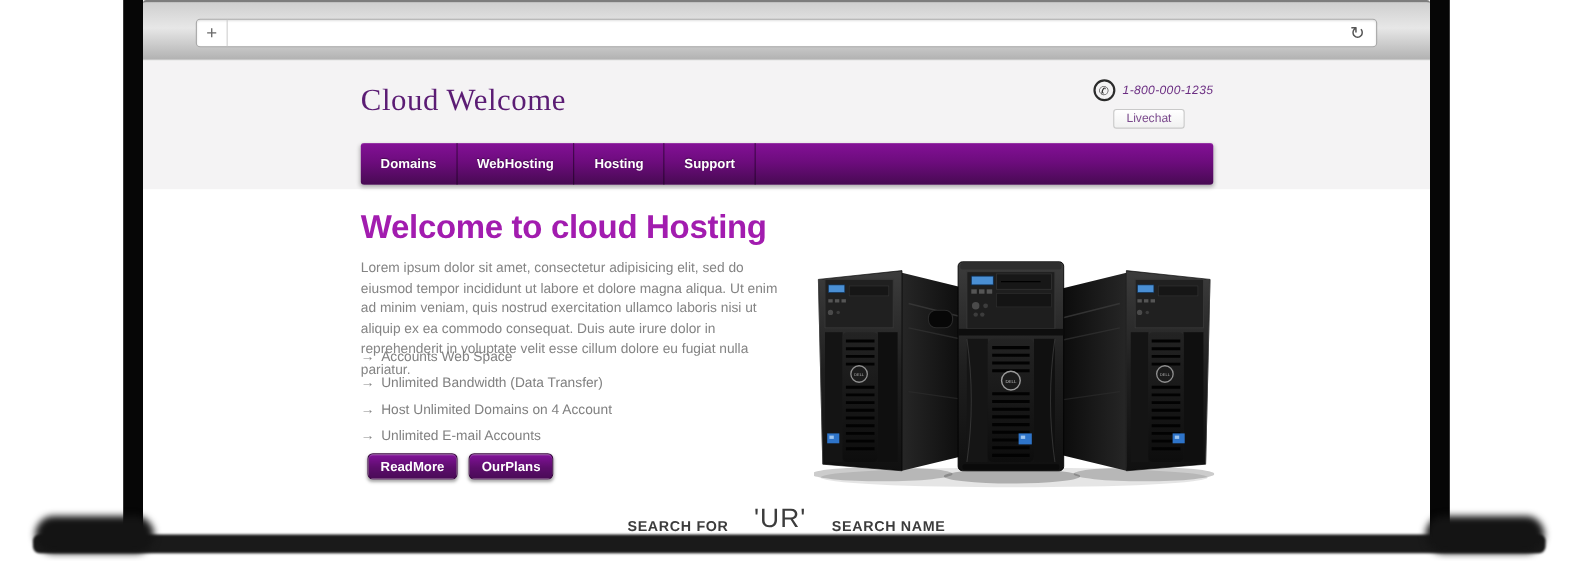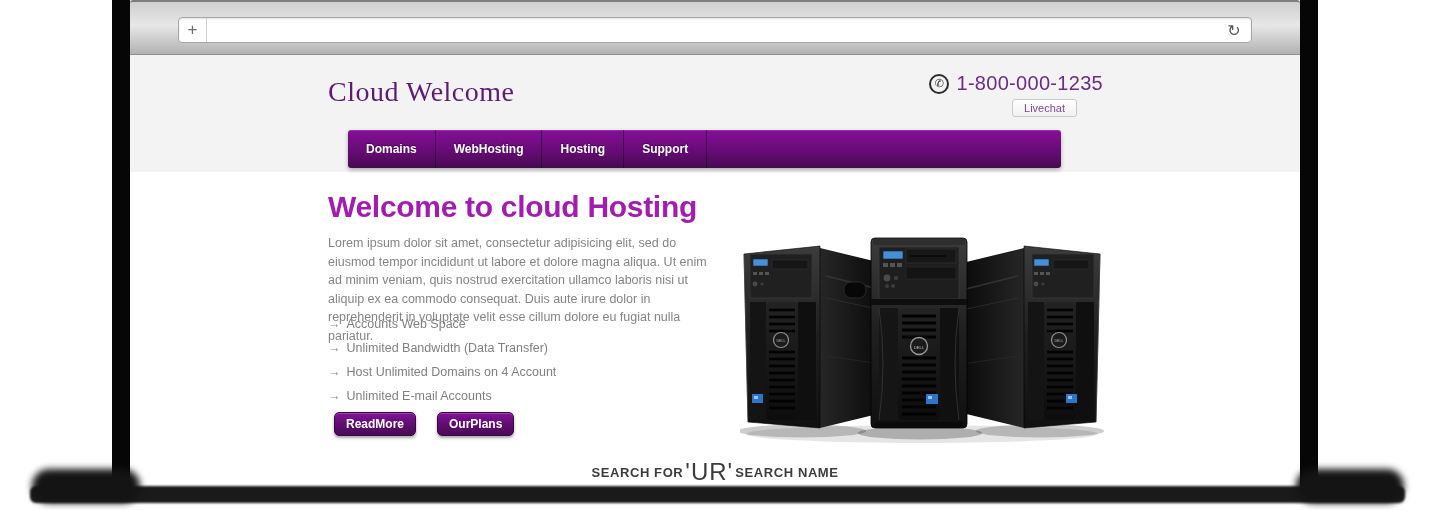--- a/index.html
+++ b/index.html
@@ -38,53 +38,53 @@
                   color:#555; font-size:16px; cursor:pointer; }
 
   
   .site-header { position:absolute; left:0; top:55px; width:100%; height:117px; background:#f4f3f4; }
   .logo { position:absolute; left:198px; top:76px; font-family:"Liberation Serif", serif;
           font-size:28px; color:#5b1c74; letter-spacing:.5px; }
   .phone-block { position:absolute; right:197px; top:72px; display:flex; align-items:center; gap:7px; }
   .phone-icon { width:20px; height:20px; border:2px solid #2b2b2b; border-radius:50%;
                 display:flex; align-items:center; justify-content:center; font-size:11px;
                 color:#2b2b2b; }
-  .phone-number { font-size:20px; color:#6b2d82; letter-spacing:.3px; }
+  .phone-number { font-size:11px; color:#6b2d82; letter-spacing:.3px;font-style:italic; }
   .livechat-btn { position:absolute; right:223px; top:99px; font-size:11px; color:#7b4a8d;
                   background:linear-gradient(#ffffff,#f1f1f1); border:1px solid #c9c9c9;
                   border-radius:3px; padding:2px 11px; cursor:pointer; }
 
   
-  .nav { position:absolute; left:198px; top:130px; width:713px; height:38px;
+  .nav { position:absolute; left:198px; top:130px; width:775px; height:38px;
          background:linear-gradient(180deg,#831096 0%,#6d0c7d 45%,#470a52 100%);
          border-radius:3px; display:flex;
-         box-shadow:0 2px 4px rgba(0,0,0,.3), inset 0 1px 0 rgba(255,255,255,.15);margin-left:20px; }
+         box-shadow:0 2px 4px rgba(0,0,0,.3), inset 0 1px 0 rgba(255,255,255,.15); }
   .nav-item { padding:0 18px; line-height:38px; color:#fff; font-size:12px; font-weight:bold;
               border-right:1px solid rgba(15,0,20,.55); cursor:pointer;
               text-shadow:0 -1px 1px rgba(0,0,0,.4); }
 
   
   .hero-heading { position:absolute; left:198px; top:190px; font-size:30px; color:#a21caf;
                   letter-spacing:-.3px; }
   .hero-paragraph { position:absolute; left:198px; top:234px; width:392px; font-size:12.5px;
                     line-height:18.5px; color:#848484; }
   .features { position:absolute; left:198px; top:317px; list-style:none; }
   .features li { font-size:12.5px; color:#808080; margin-bottom:10px; }
   .features li .arrow { margin-right:6px; color:#8a8a8a; }
-  .cta-row { position:absolute; left:204px; top:412px; display:flex; gap:21px;border-radius:11px; }
+  .cta-row { position:absolute; left:204px; top:412px; display:flex; gap:10px;border-radius:11px; }
   .purple-btn { background:linear-gradient(180deg,#82129a 0%,#5d0d6c 55%,#4a0b57 100%);
                 border:1px solid #38073f; border-radius:5px; color:#fff; font-size:12px;
                 font-weight:bold; padding:4px 11px; cursor:pointer;
                 box-shadow:0 2px 3px rgba(0,0,0,.35), inset 0 1px 0 rgba(255,255,255,.2); }
 
   .server-art { position:absolute; left:610px; top:236px; width:364px; height:210px; }
 
   
   .search-banner { position:absolute; left:0; top:458px; width:1170px; display:flex;
-                   justify-content:center; align-items:center; gap:2px; color:#3c3c3c; }
+                   justify-content:center; align-items:flex-end; gap:23px; color:#3c3c3c; }
   .sb-small { font-size:13px; font-weight:bold; letter-spacing:.6px; }
   .sb-big   { font-size:24px; font-weight:normal; letter-spacing:1px; }
 </style>
 </head>
 <body>
 
 <div class="stage">
 
   <div class="edge-strip edge-left"></div>
   <div class="edge-strip edge-right"></div>

